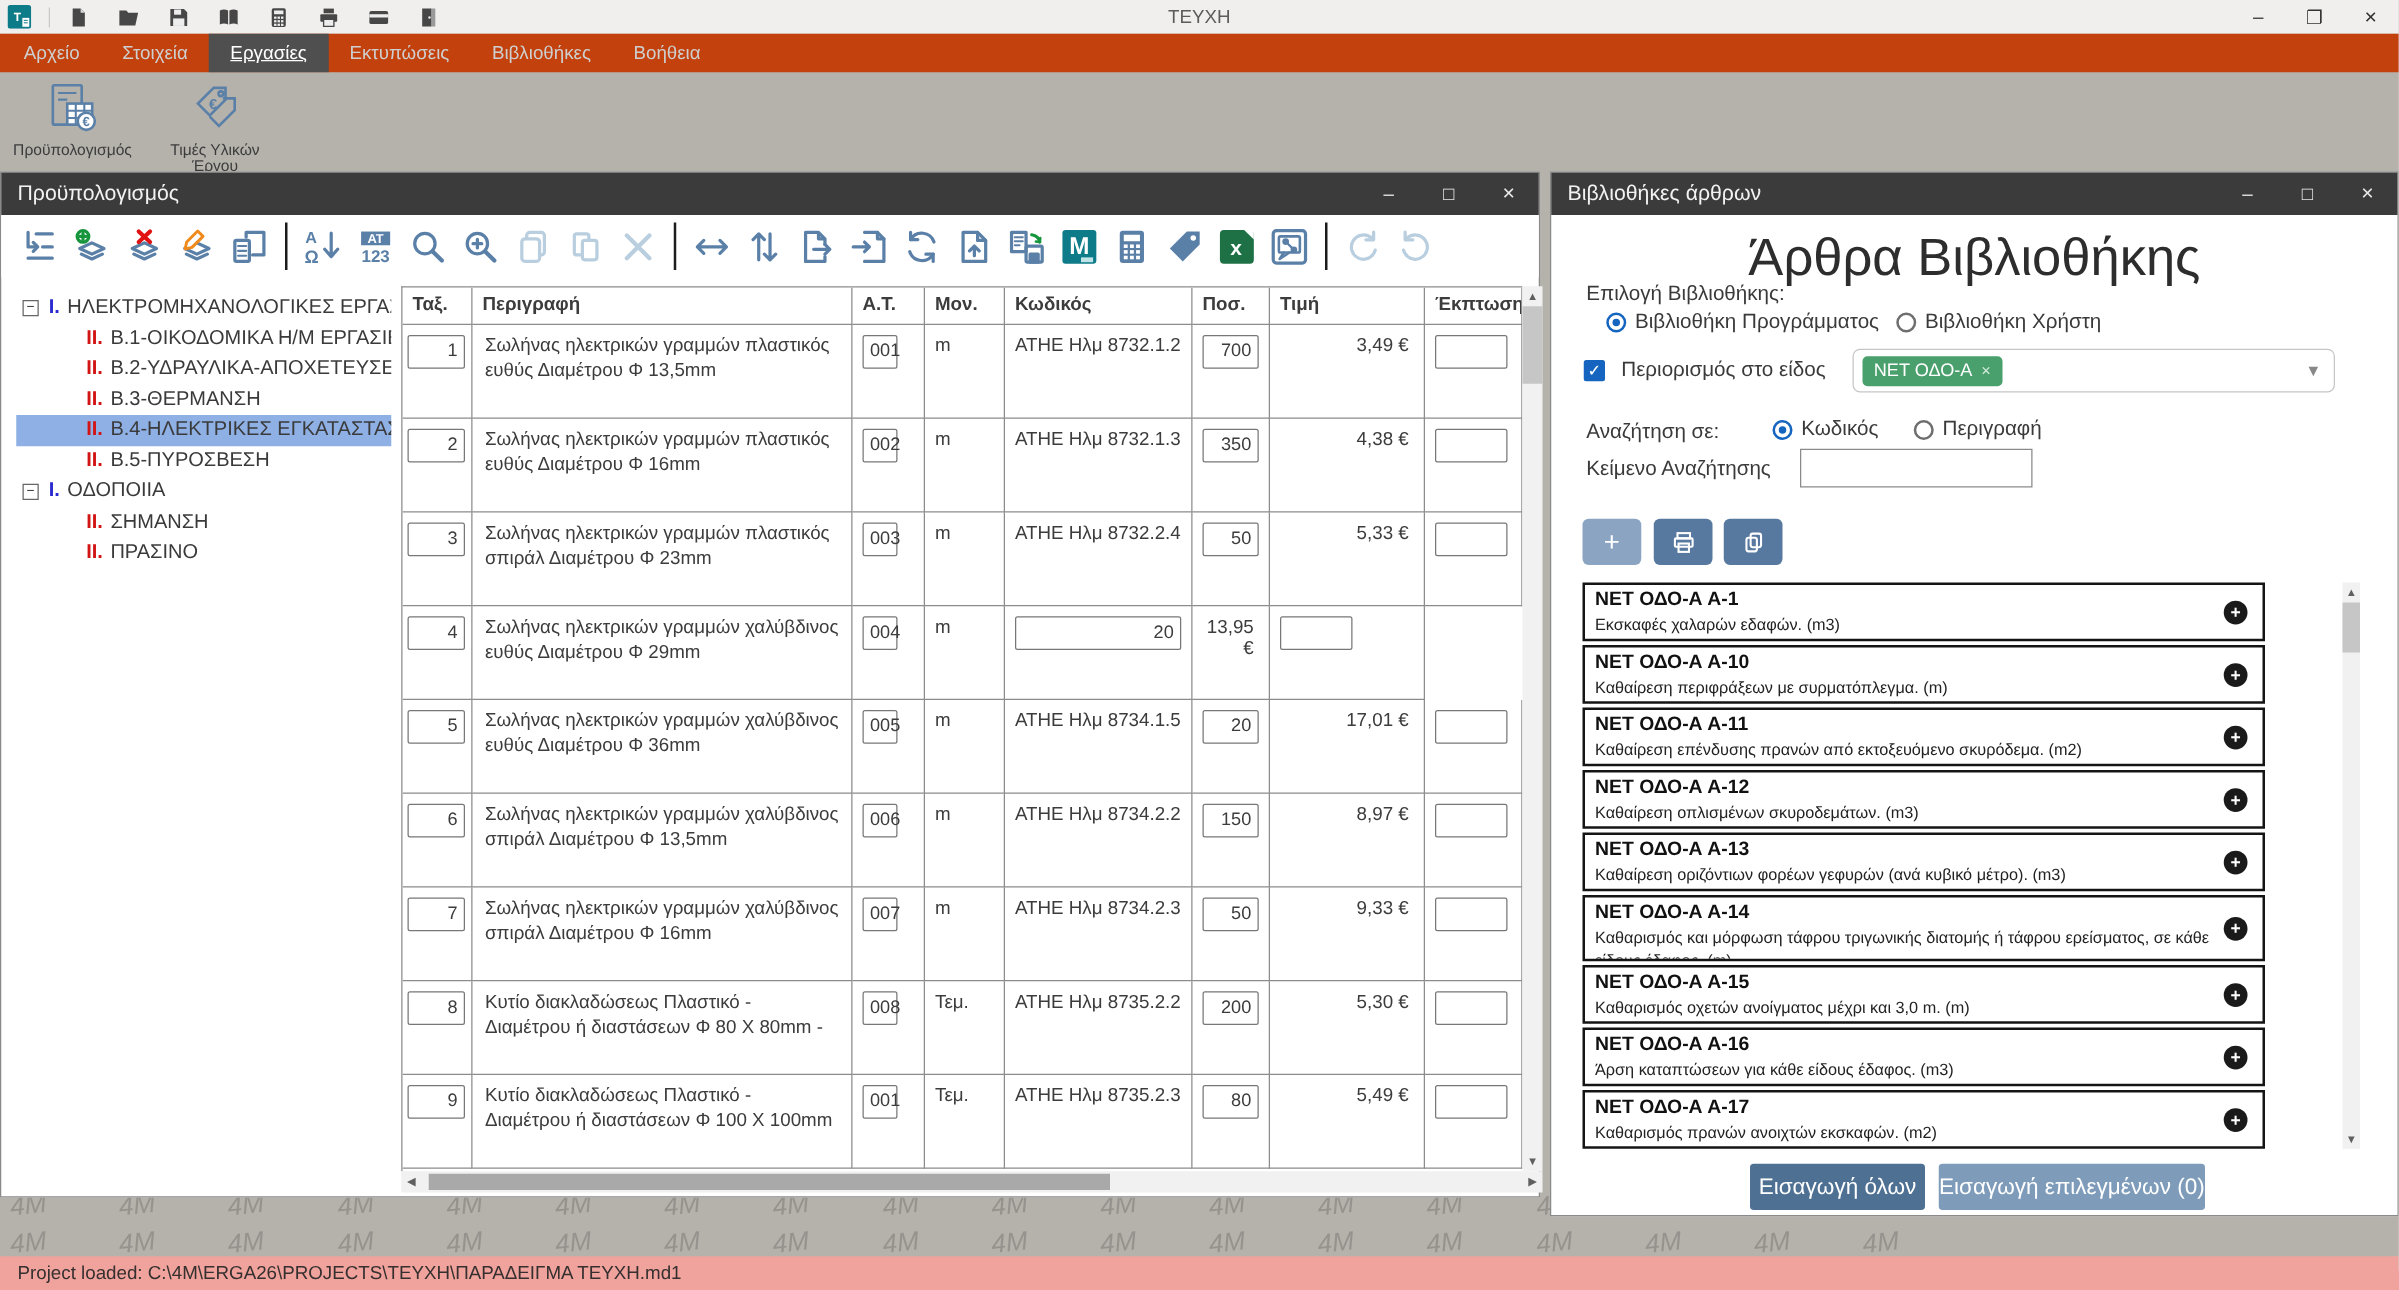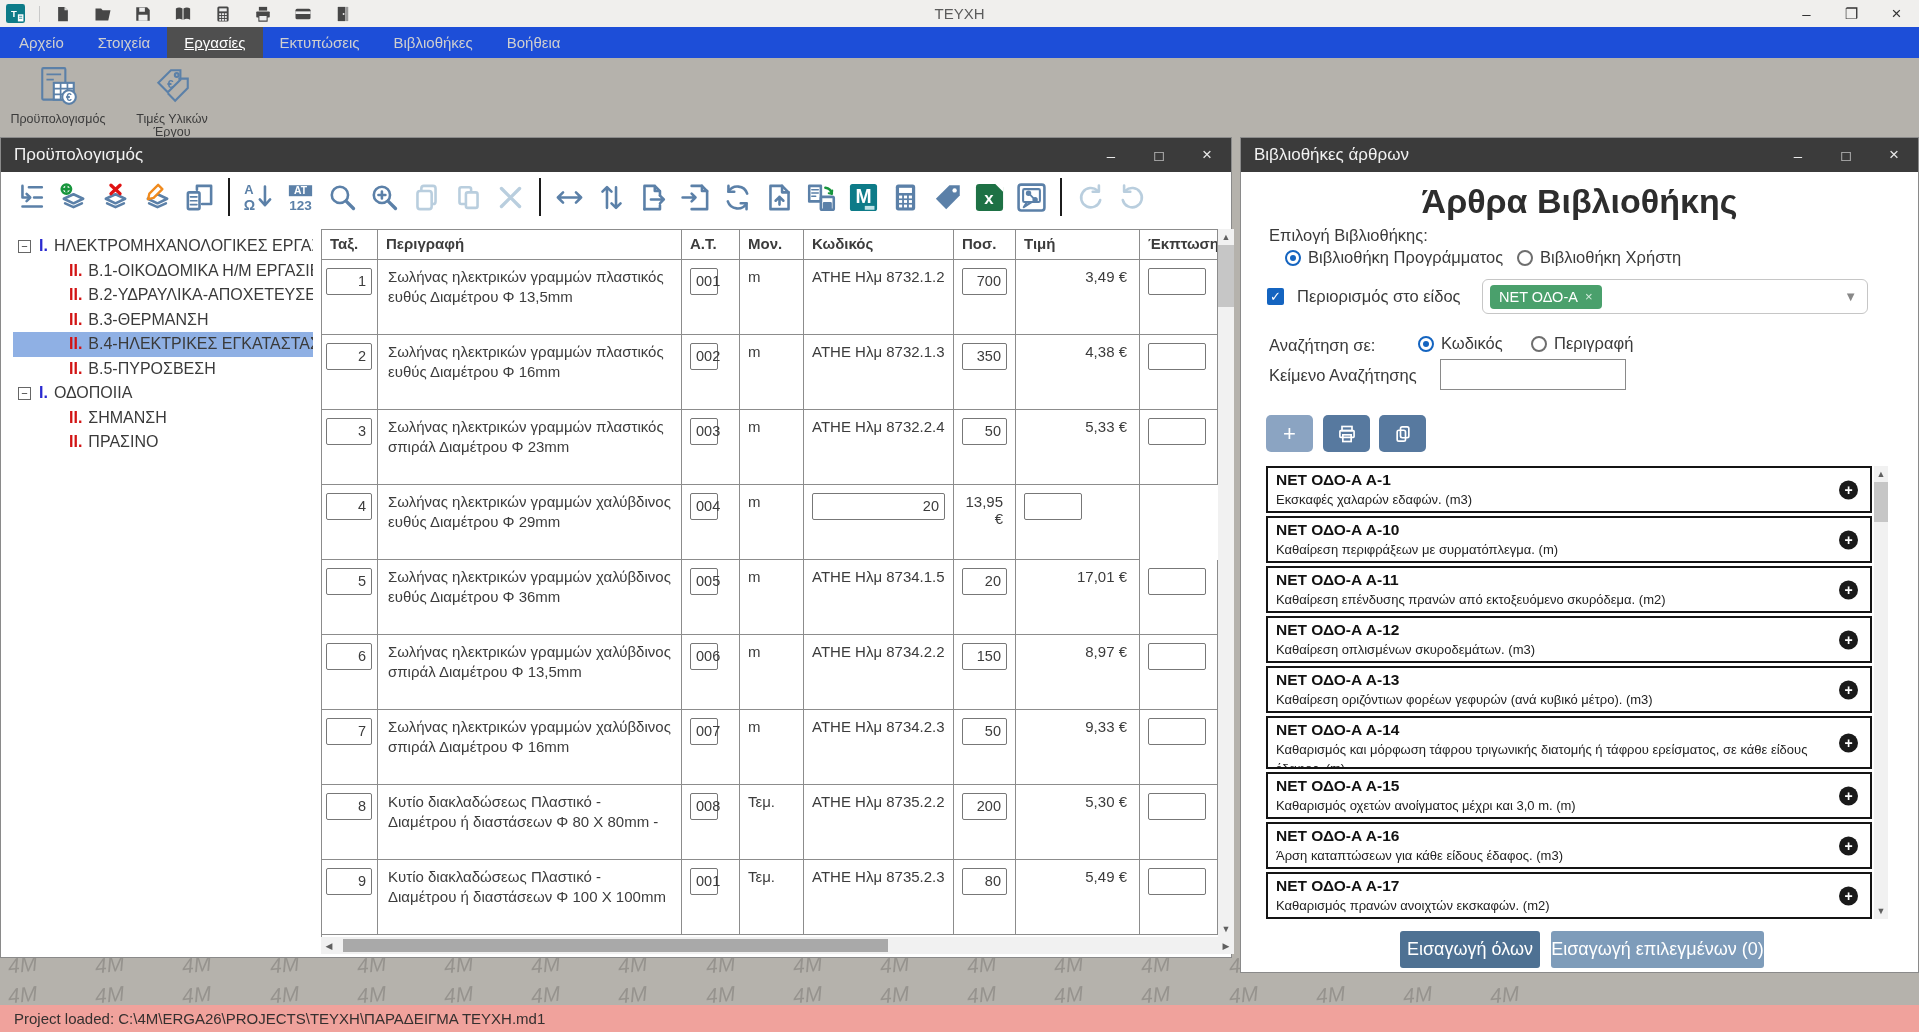--- a/index.html
+++ b/index.html
@@ -15,21 +15,21 @@
   .appicon svg { width:19px; height:19px; }
   .tb-sep-line { width:1px; height:16px; background:#c9c9c9; }
   .icon-sm { width:18px; height:18px; color:#474747; cursor:default; }
   .icon-sm svg { width:18px; height:18px; display:block; }
   .tb-title { position:absolute; left:0; right:0; text-align:center; font-size:15px; color:#5c5c5c; pointer-events:none; }
   .tb-controls { margin-left:auto; display:flex; align-items:center; height:100%; }
   .tb-ctl { width:45px; height:100%; display:flex; align-items:center; justify-content:center;
     font-size:15px; color:#333; }
 
   
-  .menubar { position:absolute; left:0; top:27px; width:100%; height:31px; background:#1d4ed8;
+  .menubar { position:absolute; left:0; top:27px; width:100%; height:31px; background:#c2410c;
     display:flex; align-items:stretch; padding-left:2px; }
   .menu-item { padding:0 17px; display:flex; align-items:center; font-size:15px; color:#cfcfcf; }
   .menu-item.active { background:#4f4f4f; color:#fff; text-decoration:underline; }
 
   
   .ribbon { position:absolute; left:0; top:58px; width:100%; height:79px; background:#b5b2ac;
     display:flex; gap:18px; padding:4px 0 0 10px; }
   .ribbon-btn { width:96px; display:flex; flex-direction:column; align-items:center; gap:2px; padding-top:3px; }
   .ribbon-btn svg { width:42px; height:42px; }
   .ribbon-lbl { font-size:12.5px; color:#3b3b3b; text-align:center; white-space:pre-line; line-height:13px; }
@@ -91,21 +91,21 @@
   .vthumb { background:#c6c6c6; width:100%; }
   .hscroll { position:absolute; left:320px; top:799px; width:913px; height:17px; background:#f1f1f1;
     display:flex; align-items:center; }
   .harrow { width:16px; font-size:9px; color:#606060; text-align:center; }
   .hthumb { position:absolute; left:22px; top:2px; width:545px; height:13px; background:#a9a9a9; }
   .vs-bottom-arrow { position:absolute; left:1217px; top:783px; width:16px; }
 
   
   .library { left:1240px; top:0; width:679px; height:836px; }
   .lib-heading { position:absolute; left:0; top:44px; width:100%; text-align:center;
-    font-size:34px; font-weight:700; color:#2d2d2d; }
+    font-size:42px; font-weight:400; color:#2d2d2d; }
   .lib-label { position:absolute; font-size:16.5px; color:#3a3a3a; }
   .radio { width:16px; height:16px; border-radius:50%; border:2px solid #6e6e6e; display:inline-block;
     position:relative; flex:none; }
   .radio.checked { border-color:#1464c0; }
   .radio.checked::after { content:""; position:absolute; left:3px; top:3px; width:6px; height:6px;
     border-radius:50%; background:#1464c0; }
   .radio-row { position:absolute; display:flex; align-items:center; gap:7px; font-size:16.5px; color:#3a3a3a; }
   .checkbox { width:17px; height:17px; background:#1464c0; border-radius:2px; color:#fff;
     font-size:13px; display:flex; align-items:center; justify-content:center; }
   .multiselect { position:absolute; left:241px; top:141px; width:386px; height:35px;
@@ -116,21 +116,21 @@
   .ms-caret { margin-left:auto; color:#888; font-size:13px; }
   .search-input { position:absolute; left:199px; top:221px; width:186px; height:31px;
     border:1px solid #8a8a8a; font-size:15px; padding:0 6px; background:#fff; }
   .sq-btn { position:absolute; top:277px; width:47px; height:37px; border:none; border-radius:5px;
     color:#fff; display:flex; align-items:center; justify-content:center; font-size:22px; }
   .sq-btn svg { width:20px; height:20px; }
   .btn-plus { left:25px; background:#8ba4c2; }
   .btn-print { left:82px; background:#57799f; }
   .btn-copy { left:138px; background:#57799f; }
 
-  .lib-list { position:absolute; left:25px; top:328px; width:606px; }
+  .lib-list { position:absolute; left:25px; top:328px; width:546px; }
   .lib-item { border:2px solid #141414; margin-bottom:3px; height:47px; overflow:hidden;
     position:relative; padding:2px 34px 0 8px; background:#fff; }
   .lib-item.tall { height:53px; }
   .lib-code { font-size:15.5px; font-weight:bold; color:#111; line-height:20px; }
   .lib-desc { font-size:13px; color:#222; line-height:19px; }
   .plus-circle { position:absolute; right:12px; top:50%; transform:translateY(-50%);
     width:19px; height:19px; border-radius:50%; background:#1a1a1a; color:#fff; font-size:14px;
     font-weight:bold; display:flex; align-items:center; justify-content:center; line-height:0; }
   .vs-lib { left:633px; top:328px; height:453px; width:14px; }
 

